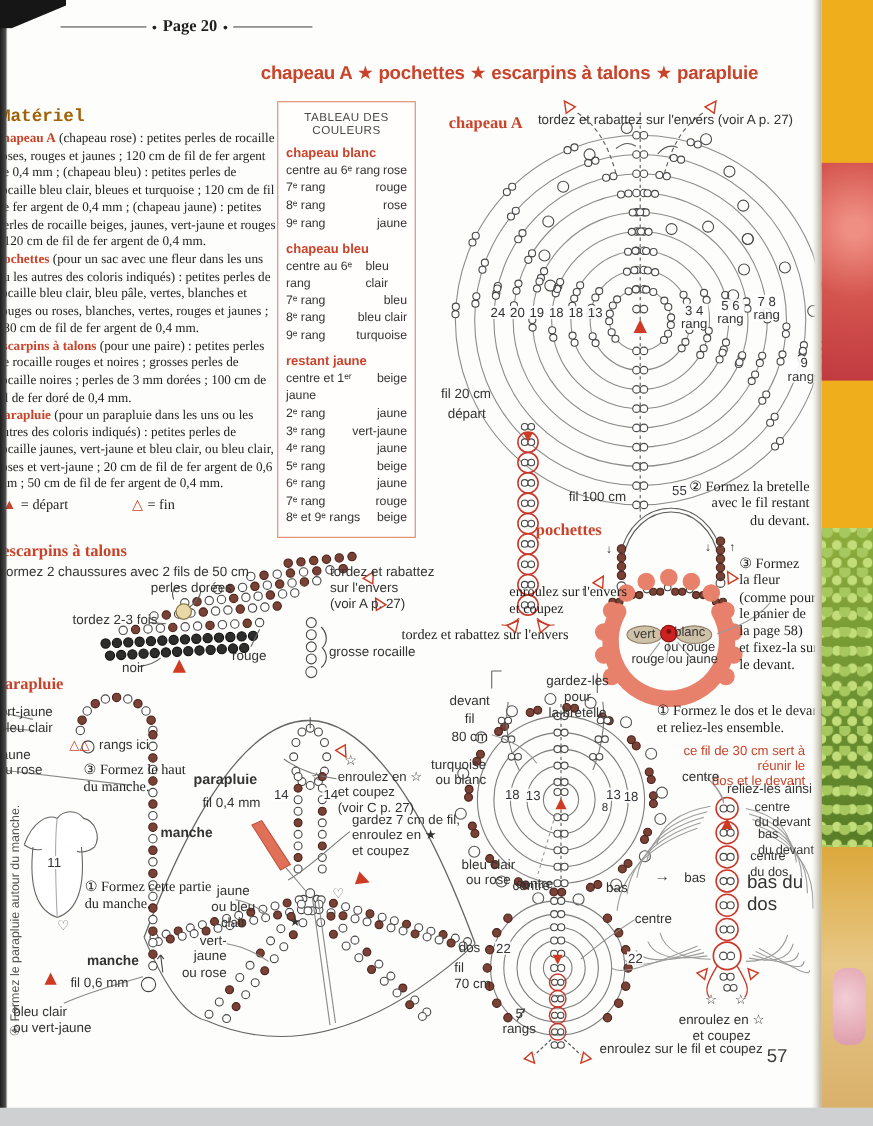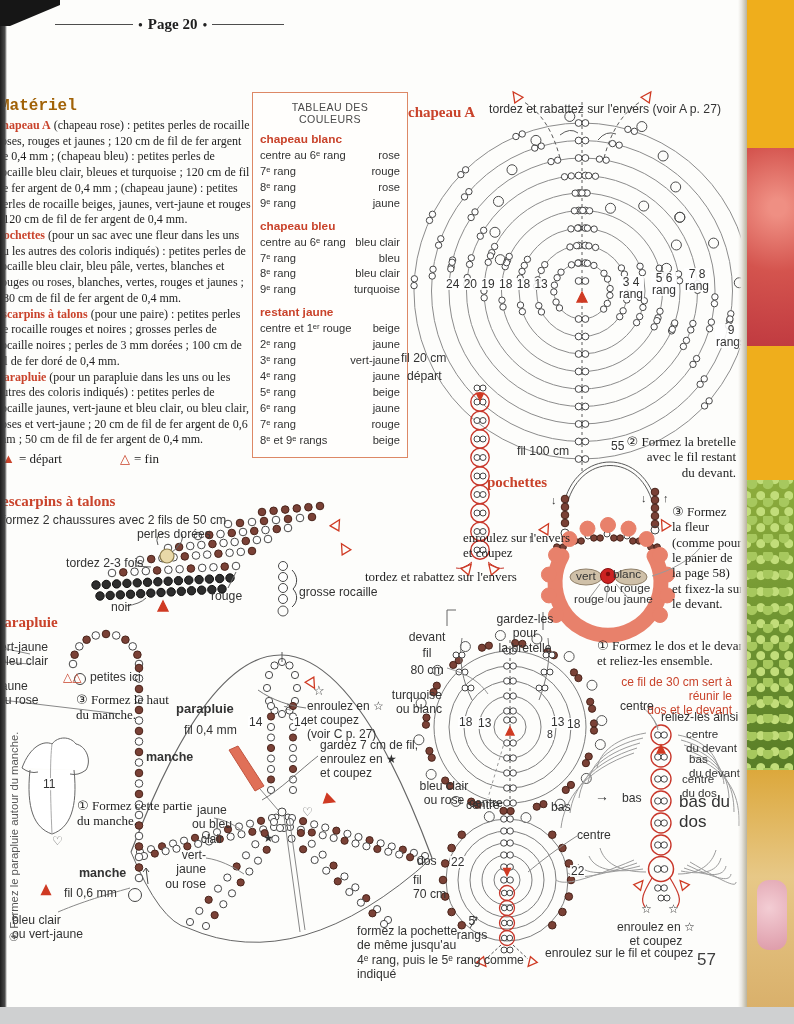--- a/index.html
+++ b/index.html
@@ -47,21 +47,21 @@
   #catbox span{font-size:16.5px;font-weight:bold;letter-spacing:-.2px;}
   #hditems{position:absolute;left:237px;top:57px;font-size:17px;font-weight:bold;letter-spacing:-.2px;z-index:2;}
 
   
   #mat{position:absolute;left:-3px;top:97px;width:254px;z-index:2;}
   #mat h2{margin:0 0 3px 3px;font-family:Liberation Mono, monospace;font-size:16px;color:#a16207;}
   #mat p{margin:0;font-family:"Liberation Serif","DejaVu Serif",serif;font-size:12px;line-height:1.31;color:#1e1e1e;}
   #mat .kw{font-weight:bold;color:#c9432b;}
 
   
-  #ctable{position:absolute;left:252px;top:92px;width:156px;border:1.2px solid #dd8866;background:#fffefc;
+  #ctable{position:absolute;left:252px;top:92px;width:126px;border:1.2px solid #dd8866;background:#fffefc;
           padding:6px 7px 8px 7px;box-sizing:border-box;z-index:2;}
   #ctable .tt{text-align:center;font-size:10.6px;color:#4a4a4a;letter-spacing:.4px;margin:2px 0 6px 0;}
   #ctable .sec{font-size:11.8px;font-weight:bold;color:#c9432b;margin:7px 0 2px 0;}
   #ctable .row{display:flex;justify-content:space-between;font-size:11.2px;color:#333;line-height:1.42;}
   .legend{display:flex;gap:4px;align-items:center;}
 </style>
 </head>
 <body>
 
 <div id="page">
@@ -854,20 +854,21 @@
       <path d="M648,712 C653,718 656,723 658,730" fill="none" stroke="#999" stroke-width="1"></path>
     </svg>
 
   <div id="pageref">
     <span class="rule" style="width:78px"></span>
     <span class="dot glyph">●</span>
     <span class="txt serif b">Page 20</span>
     <span class="dot glyph">●</span>
     <span class="rule" style="width:72px"></span>
   </div>
+  <div id="hditems" class="red">chapeau A ★ pochettes ★ escarpins à talons ★ parapluie</div>
 
   <div id="mat">
     <h2>Matériel</h2>
     <p><span class="kw">chapeau A</span> <span>(chapeau rose) : petites perles de rocaille roses, rouges et jaunes ; 120 cm de fil de fer argent de 0,4 mm ; (chapeau bleu) : petites perles de rocaille bleu clair, bleues et turquoise ; 120 cm de fil de fer argent de 0,4 mm ; (chapeau jaune) : petites perles de rocaille beiges, jaunes, vert-jaune et rouges ; 120 cm de fil de fer argent de 0,4 mm.</span></p>
     <p><span class="kw">pochettes</span> <span>(pour un sac avec une fleur dans les uns ou les autres des coloris indiqués) : petites perles de rocaille bleu clair, bleu pâle, vertes, blanches et rouges ou roses, blanches, vertes, rouges et jaunes ; 180 cm de fil de fer argent de 0,4 mm.</span></p>
     <p><span class="kw">escarpins à talons</span> <span>(pour une paire) : petites perles de rocaille rouges et noires ; grosses perles de rocaille noires ; perles de 3 mm dorées ; 100 cm de fil de fer doré de 0,4 mm.</span></p>
     <p><span class="kw">parapluie</span> <span>(pour un parapluie dans les uns ou les autres des coloris indiqués) : petites perles de rocaille jaunes, vert-jaune et bleu clair, ou bleu clair, roses et vert-jaune ; 20 cm de fil de fer argent de 0,6 mm ; 50 cm de fil de fer argent de 0,4 mm.</span></p>
   </div>
   <div class="lbl legend serif" style="left:2px;top:451px">
     <span class="red glyph">▲</span>
@@ -909,21 +910,21 @@
     <div class="row">
         <span>8ᵉ rang</span>
         <span>bleu clair</span>
       </div>
     <div class="row">
         <span>9ᵉ rang</span>
         <span>turquoise</span>
       </div>
     <div class="sec">restant jaune</div>
     <div class="row">
-        <span>centre et 1ᵉʳ rouge</span>
+        <span>centre et 1ᵉʳ jaune</span>
         <span>beige</span>
       </div>
     <div class="row">
         <span>2ᵉ rang</span>
         <span>jaune</span>
       </div>
     <div class="row">
         <span>3ᵉ rang</span>
         <span>vert-jaune</span>
       </div>
@@ -1019,49 +1020,49 @@
   <div class="lbl" style="left:551px;top:800px">bas</div>
   <div class="lbl" style="left:577px;top:828px">centre</div>
   <div class="lbl" style="left:417px;top:854px">dos</div>
   <div class="lbl num" style="left:450px;top:856px">22</div>
   <div class="lbl num" style="left:570px;top:865px">22</div>
   <div class="lbl" style="left:413px;top:873px">fil
 70 cm</div>
   <div class="lbl ctr" style="left:452px;top:914px;width:40px">5
 rangs</div>
   <div class="lbl" style="left:545px;top:946px">en​roulez sur le fil et coupez</div>
-  <div class="lbl" style="left:357px;top:924px;width:200px">formez la pochette
-de même jusqu'au
-4ᵉ rang, puis le 5ᵉ rang comme indiqué</div>
   <div class="lbl ctr" style="left:616px;top:920px;width:80px">enroulez en ☆
 et coupez</div>
   <div class="lbl glyph" style="left:641px;top:903px">☆</div>
   <div class="lbl glyph" style="left:668px;top:903px">☆</div>
   <div class="lbl" style="left:697px;top:950px;font-size:17px;color:#3e3e3e">57</div>
 
   <div class="lbl glyph" style="left:551px;top:495px;font-size:11px">↓</div>
   <div class="lbl glyph" style="left:528px;top:533px;font-size:11px">↑</div>
   <div class="lbl glyph" style="left:641px;top:493px;font-size:11px">↓</div>
   <div class="lbl glyph" style="left:663px;top:493px;font-size:11px">↑</div>
 
   <div class="lbl hd" style="left:2px;top:493px">escarpins à talons</div>
   <div class="lbl" style="left:2px;top:513px">formez 2 chaussures avec 2 fils de 50 cm</div>
   <div class="lbl" style="left:137px;top:527px">perles dorées</div>
   <div class="lbl" style="left:66px;top:556px">tordez 2-3 fois</div>
   <div class="lbl" style="left:111px;top:600px">noir</div>
   <div class="lbl" style="left:211px;top:589px">rouge</div>
   <div class="lbl" style="left:299px;top:585px">grosse rocaille</div>
+  <div class="lbl" style="left:300px;top:513px">tordez et rabattez
+sur l'envers
+(voir A p. 27)</div>
 
   <div class="lbl hd" style="left:-4px;top:614px">parapluie</div>
   <div class="lbl rt" style="left:-24px;top:640px;width:72px">vert-jaune
 bleu clair</div>
   <div class="lbl" style="left:-2px;top:679px">jaune
 ou rose</div>
   <div class="lbl red" style="left:63px;top:670px;font-size:12px"><span class="glyph">△</span><span class="glyph">△</span></div>
-  <div class="lbl" style="left:90px;top:670px">petites ici</div>
+  <div class="lbl" style="left:90px;top:670px">rangs ici</div>
   <div class="lbl serif" style="left:76px;top:692px">③ Formez le haut
 du manche.</div>
   <div class="lbl num" style="left:42px;top:778px">11</div>
   <div class="lbl serif" style="left:77px;top:798px">① Formez cette partie
 du manche.</div>
   <div class="lbl b" style="left:79px;top:866px;font-size:12.5px">manche</div>
   <div class="lbl" style="left:64px;top:886px">fil  0,6 mm</div>
   <div class="lbl" style="left:12px;top:913px">bleu clair
 ou vert-jaune</div>
   <div class="lbl" style="left:8px;top:942px;width:320px;font-size:11.3px;color:#555;transform:rotate(-90deg);transform-origin:0 0">④ Formez le parapluie autour du manche.</div>

